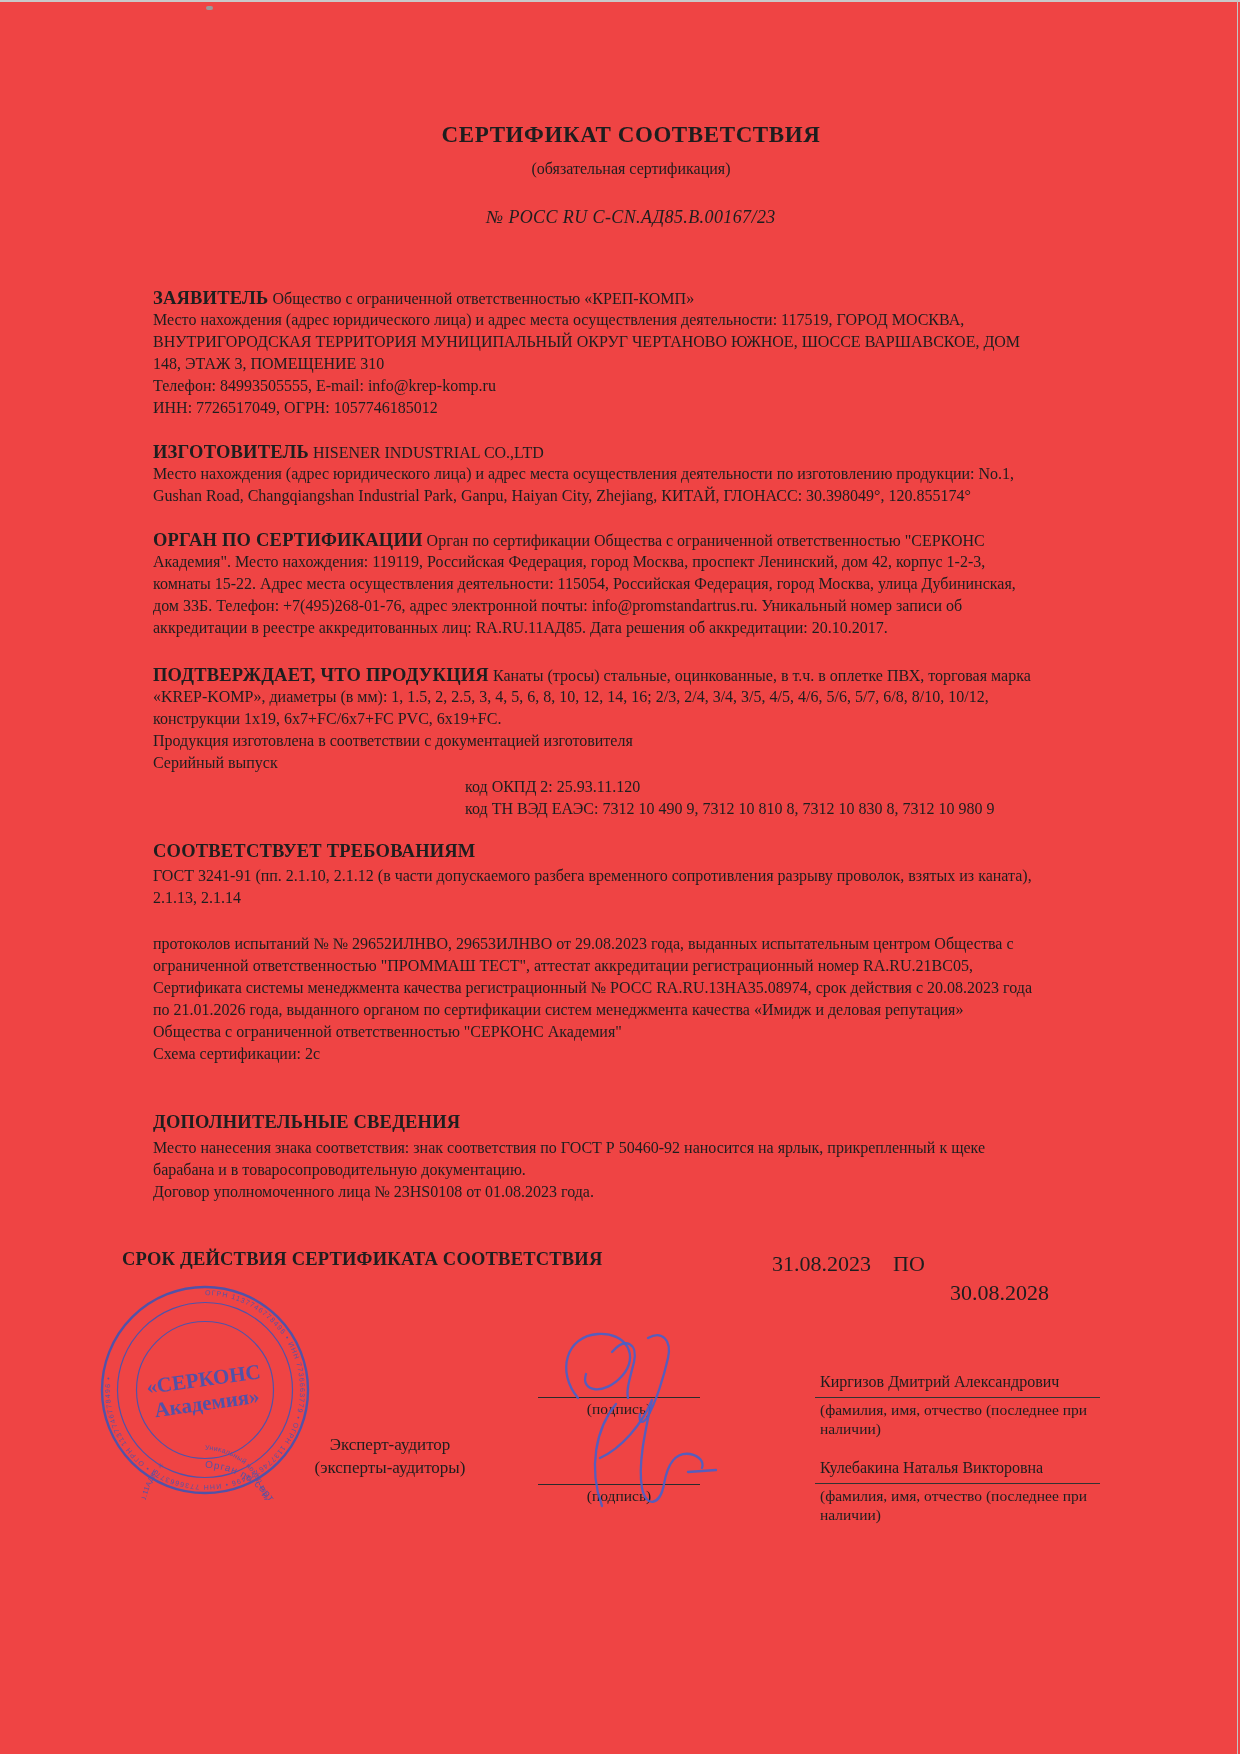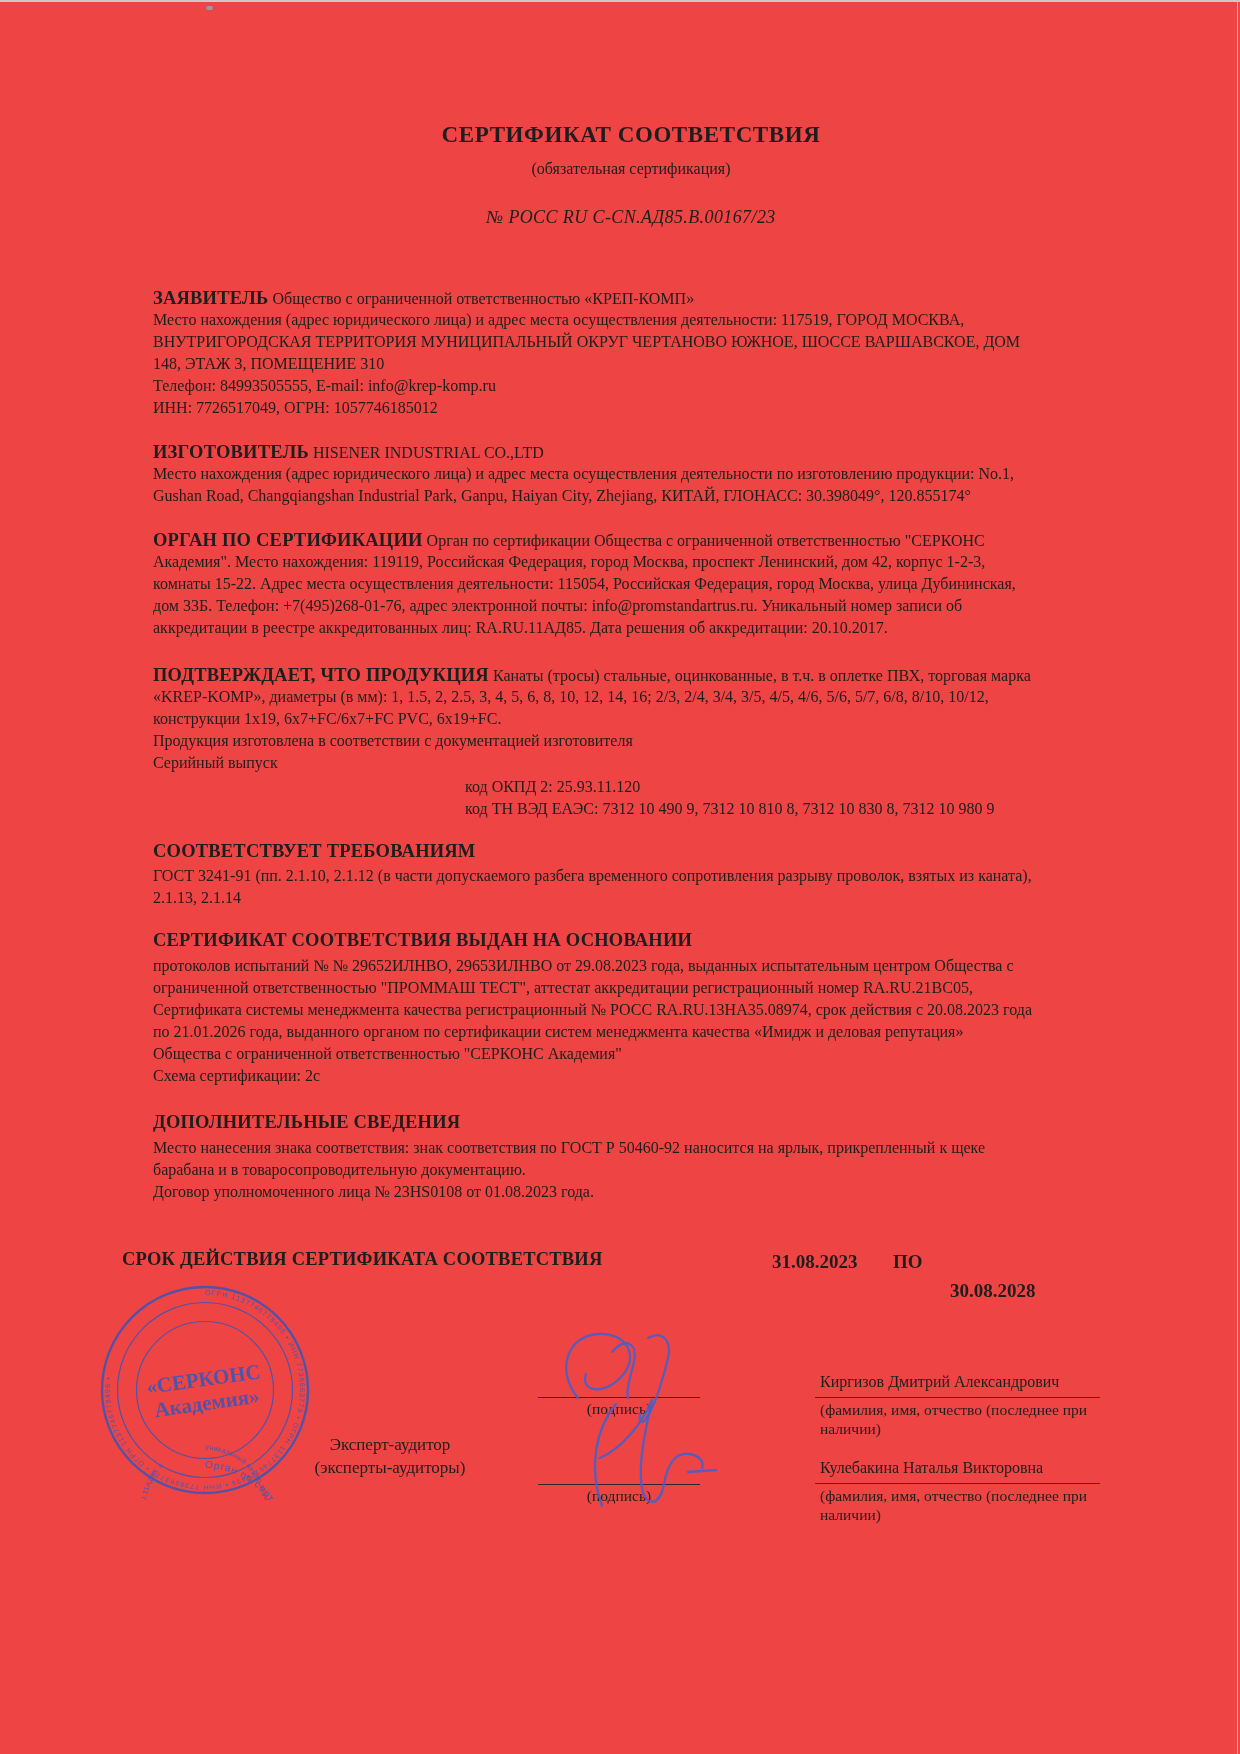--- a/index.html
+++ b/index.html
@@ -28,21 +28,21 @@
   .doc-num{font-size:18px;font-style:italic;letter-spacing:0.4px;}
 
   .section{left:122px;width:1040px;margin-left:31px;}
   .h{font-size:18.5px;font-weight:bold;letter-spacing:0.2px;}
   .t{font-size:16px;}
   .line{white-space:nowrap;height:22px;line-height:22px;font-size:16px;}
   .headline{white-space:nowrap;height:22px;line-height:22px;}
 
   .indent-line{position:absolute;left:465px;white-space:nowrap;height:22px;line-height:22px;font-size:16px;}
 
-  .date{position:absolute;font-size:19px;white-space:nowrap;font-weight:bold;}
+  .date{position:absolute;font-size:22px;white-space:nowrap;}
 
   .role-col{position:absolute;left:260px;width:260px;text-align:center;}
   .role-line{font-size:17px;height:22.5px;line-height:22.5px;white-space:nowrap;}
 
   .sig-rule{position:absolute;border-top:1.6px solid #2b2b2b;height:0;}
   .sig-caption{position:absolute;font-size:15.5px;text-align:center;white-space:nowrap;}
   .fio-name{position:absolute;font-size:16px;white-space:nowrap;}
   .fio-caption{position:absolute;font-size:15.5px;width:290px;line-height:18.5px;}
 
   .mp-block{position:absolute;left:95px;width:220px;text-align:center;font-size:17px;}
@@ -116,21 +116,20 @@
   <div class="indent-line" style="top:776px;">код ОКПД 2: 25.93.11.120</div>
   <div class="indent-line" style="top:798px;">код ТН ВЭД ЕАЭС: 7312 10 490 9, 7312 10 810 8, 7312 10 830 8, 7312 10 980 9</div>
 
   <div class="abs section" style="top:840px;">
     <div class="headline h">СООТВЕТСТВУЕТ ТРЕБОВАНИЯМ</div>
     <div class="line" style="margin-top:3px;">ГОСТ 3241-91 (пп. 2.1.10, 2.1.12 (в части допускаемого разбега временного сопротивления разрыву проволок, взятых из каната),</div>
     <div class="line">2.1.13, 2.1.14</div>
   </div>
 
   <div class="abs section" style="top:929px;">
-    <div class="headline h">СЕРТИФИКАТ СООТВЕТСТВИЯ ВЫДАН НА ОСНОВАНИИ</div>
     <div class="line" style="margin-top:4px;">протоколов испытаний № № 29652ИЛНВО, 29653ИЛНВО от 29.08.2023 года, выданных испытательным центром Общества с</div>
     <div class="line">ограниченной ответственностью "ПРОММАШ ТЕСТ", аттестат аккредитации регистрационный номер RA.RU.21ВС05,</div>
     <div class="line">Сертификата системы менеджмента качества регистрационный № РОСС RA.RU.13НА35.08974, срок действия с 20.08.2023 года</div>
     <div class="line">по 21.01.2026 года, выданного органом по сертификации систем менеджмента качества «Имидж и деловая репутация»</div>
     <div class="line">Общества с ограниченной ответственностью "СЕРКОНС Академия"</div>
     <div class="line">Схема сертификации: 2с</div>
   </div>
 
   <div class="abs section" style="top:1111px;">
     <div class="headline h">ДОПОЛНИТЕЛЬНЫЕ СВЕДЕНИЯ</div>

